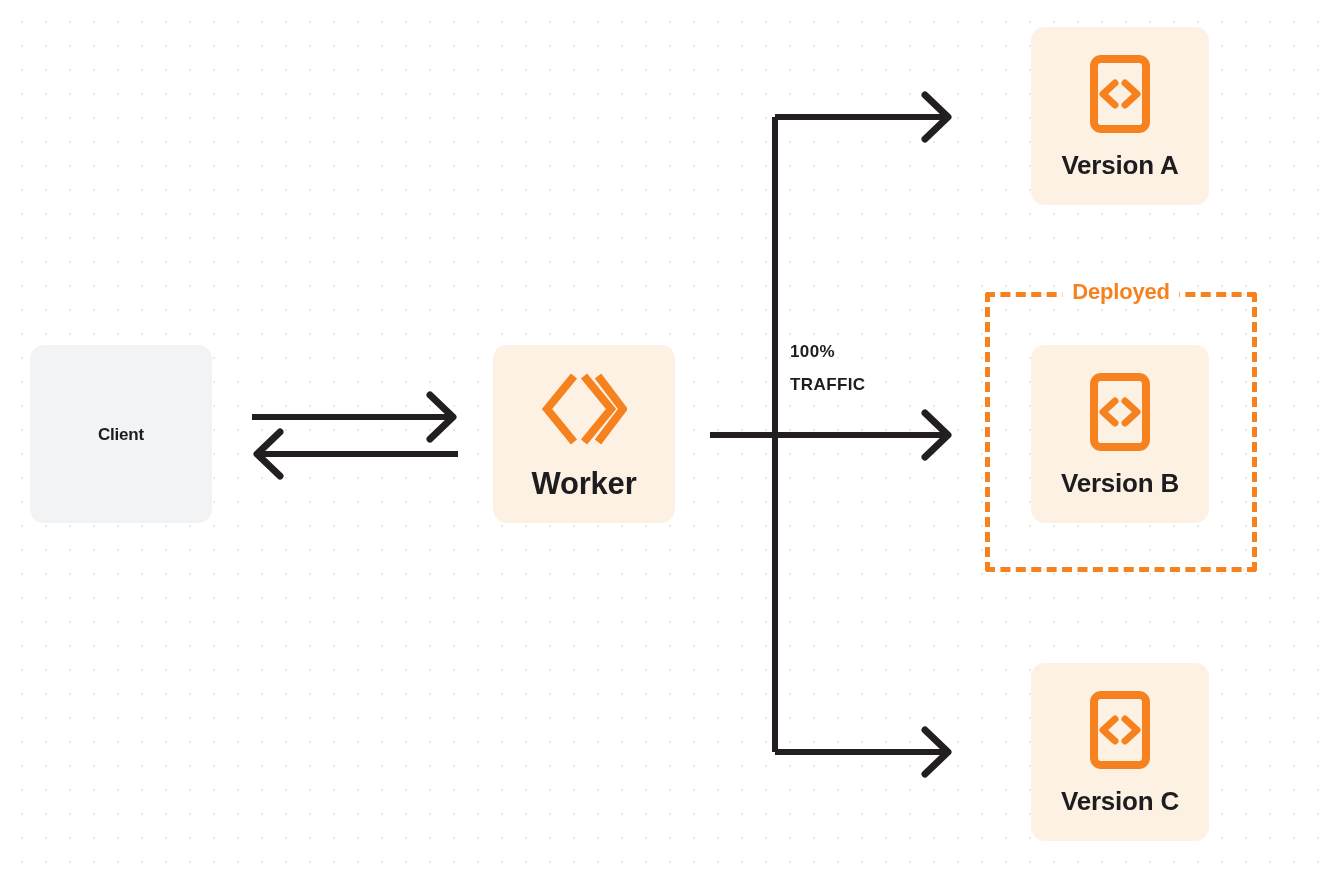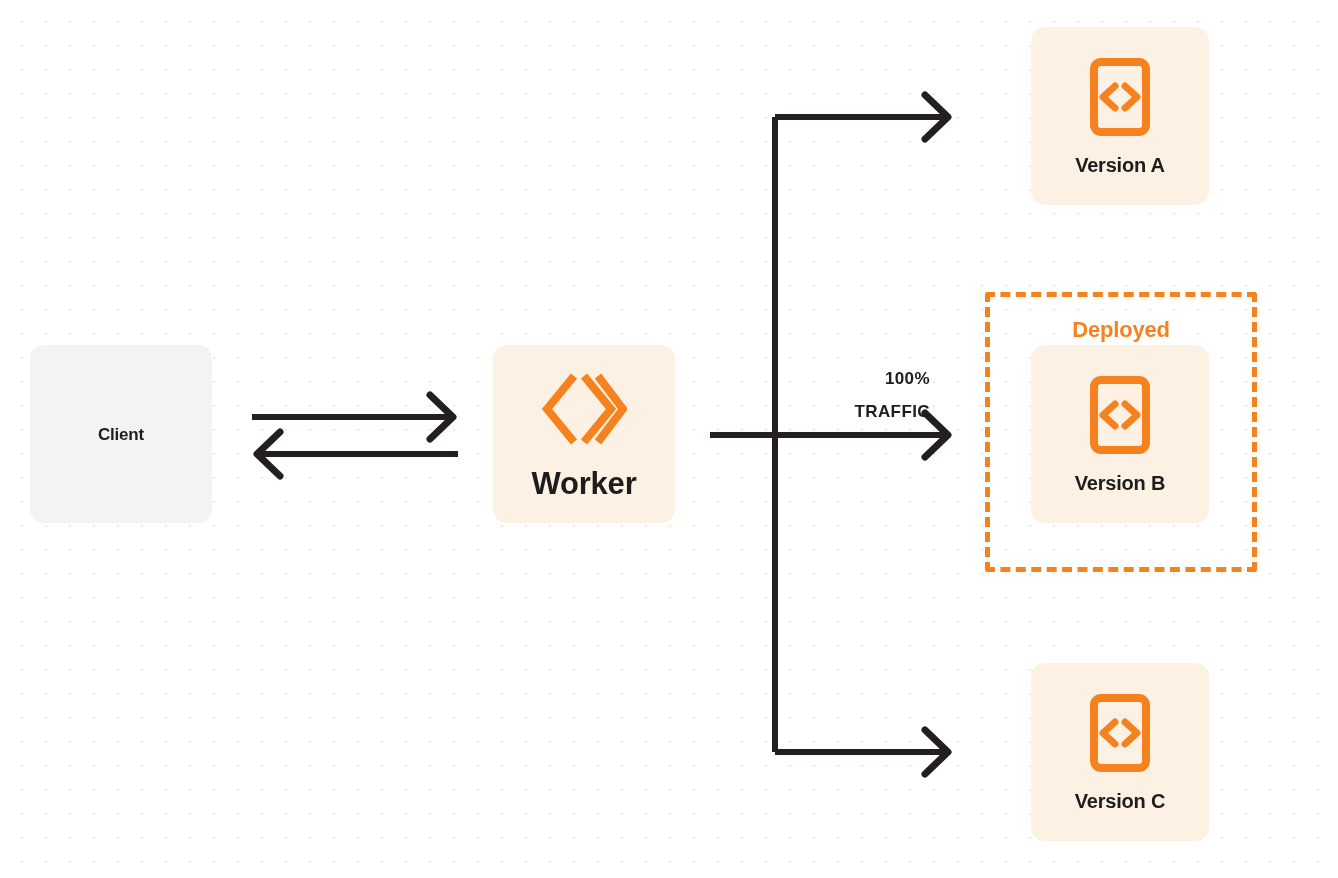--- a/index.html
+++ b/index.html
@@ -57,21 +57,21 @@
   }
   #worker-node .node-label { font-size: 31px; margin-top: 20px; }
 
   
   .version-node {
     width: 178px;
     height: 178px;
     background: #fdf1e3;
     left: 1031px;
   }
-  .version-node .node-label { font-size: 20px; margin-top: 18px; }
+  .version-node .node-label { font-size: 26px; margin-top: 18px; }
   #version-a-node { top: 27px; }
   #version-b-node { top: 345px; }
   #version-c-node { top: 663px; }
 
   .icon-wrap {
     display: flex;
     align-items: center;
     justify-content: center;
   }
 
@@ -92,40 +92,39 @@
     top: -5px;
     transform: translate(-50%, -50%);
     background: #ffffff;
     padding: 0 10px;
     color: #f6821f;
     font-size: 22px;
     font-weight: bold;
     letter-spacing: -0.2px;
     white-space: nowrap;
     line-height: 1;
-    margin-top: 38px;
   }
 
   
   #connectors {
     position: absolute;
     left: 0;
     top: 0;
     width: 1338px;
     height: 878px;
     pointer-events: none;
   }
 
   
   #traffic-label {
     position: absolute;
     left: 790px;
-    top: 362px;
+    top: 335px;
     width: 140px;
-    text-align: right;
+    text-align: left;
     color: #1d1d1f;
     font-size: 17px;
     font-weight: bold;
     letter-spacing: 0.4px;
     line-height: 1.95;
   }
 </style>
 </head>
 <body>
 

